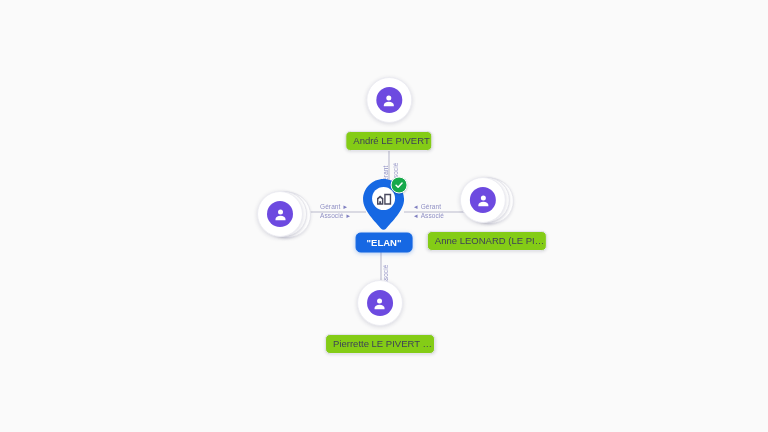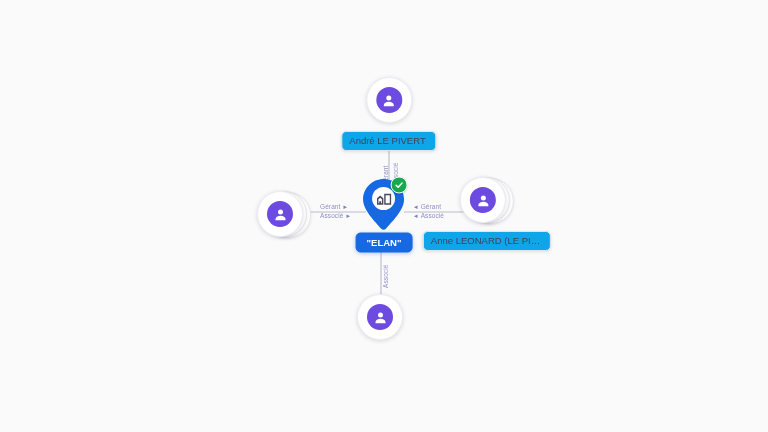--- a/index.html
+++ b/index.html
@@ -119,23 +119,23 @@
     display: flex;
     align-items: center;
     justify-content: center;
     box-shadow: 0 1px 2px rgba(0,0,0,0.18);
   }
 
   
   .node-label {
     margin-top: 8px;
     max-width: 120px;
-    padding: 3px 10px 4px 7px;
+    padding: 3px 2px 4px 7px;
     border-radius: 5px;
-    background: #0ea5e9;
+    background: #84cc16;
     border: 1px solid #e4e4ec;
     box-shadow: 0 1px 3px rgba(40,40,80,0.13);
     font-size: 9.5px;
     line-height: 11px;
     color: #3e4257;
     white-space: nowrap;
     overflow: hidden;
     text-overflow: ellipsis;
     text-align: center;
   }
@@ -280,20 +280,21 @@
       <div class="avatar-wrap">
         <div class="avatar-disc">
           <div class="avatar-circle">
             <svg width="15" height="15" viewBox="0 0 24 24" fill="#ffffff" aria-hidden="true">
               <circle cx="12" cy="8" r="4"></circle>
               <path d="M12 14c-4.4 0-8 2.5-8 5.2V21h16v-1.8C20 16.5 16.4 14 12 14z"></path>
             </svg>
           </div>
         </div>
       </div>
+      <div class="node-label">Pierrette LE PIVERT …</div>
     </div>
   </div>
 
   <div class="node" style="left:384px; top:212px;">
     <div class="node-inner" style="transform: translate(-50%, -46%);">
       <div class="pin-wrap">
         <svg class="pin-shape" viewBox="0 0 44 54" width="44" height="54" aria-hidden="true">
           <path d="M22 1.5 C10.7 1.5 1.5 10.7 1.5 22 C1.5 33 14 44.5 19.6 51.2 C20.8 52.6 23.2 52.6 24.4 51.2 C30 44.5 42.5 33 42.5 22 C42.5 10.7 33.3 1.5 22 1.5 Z" fill="#1668e3"></path>
           <circle cx="22" cy="21" r="11.5" fill="#ffffff"></circle>
         </svg>

